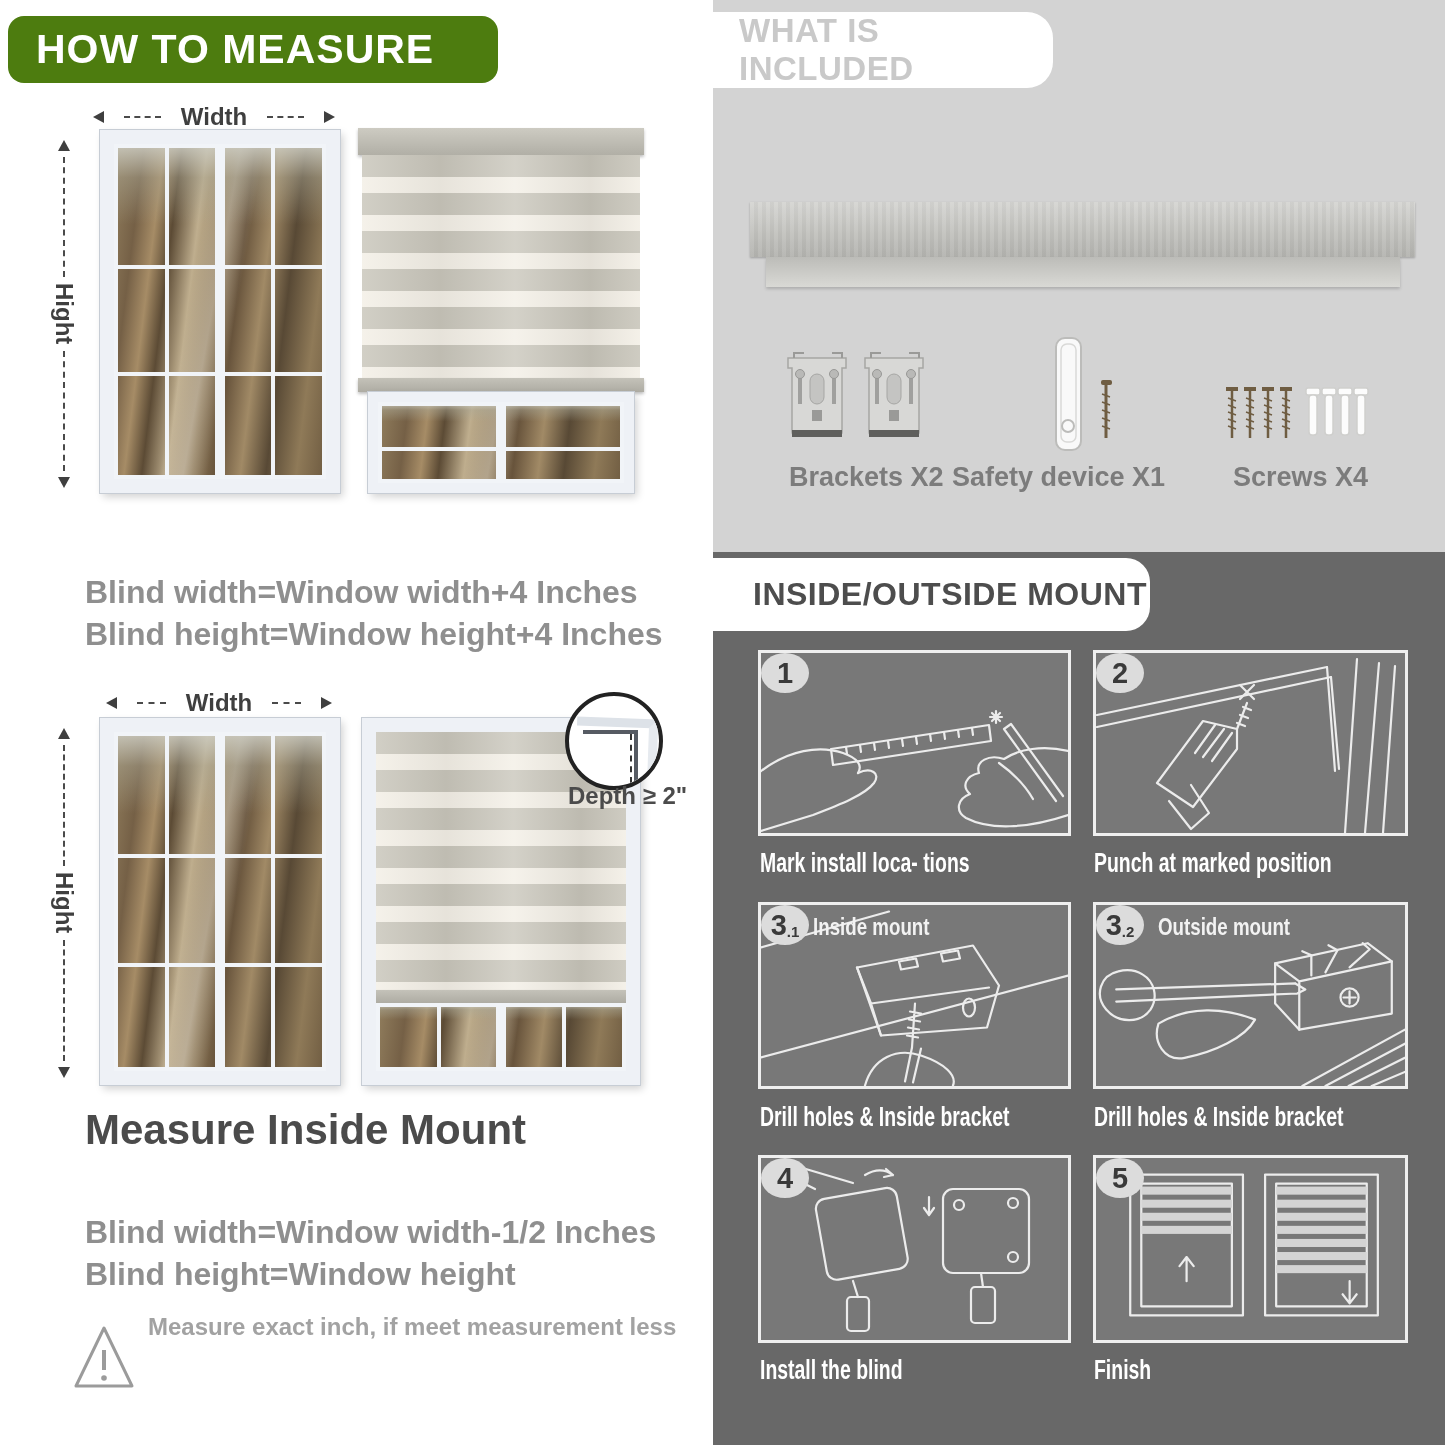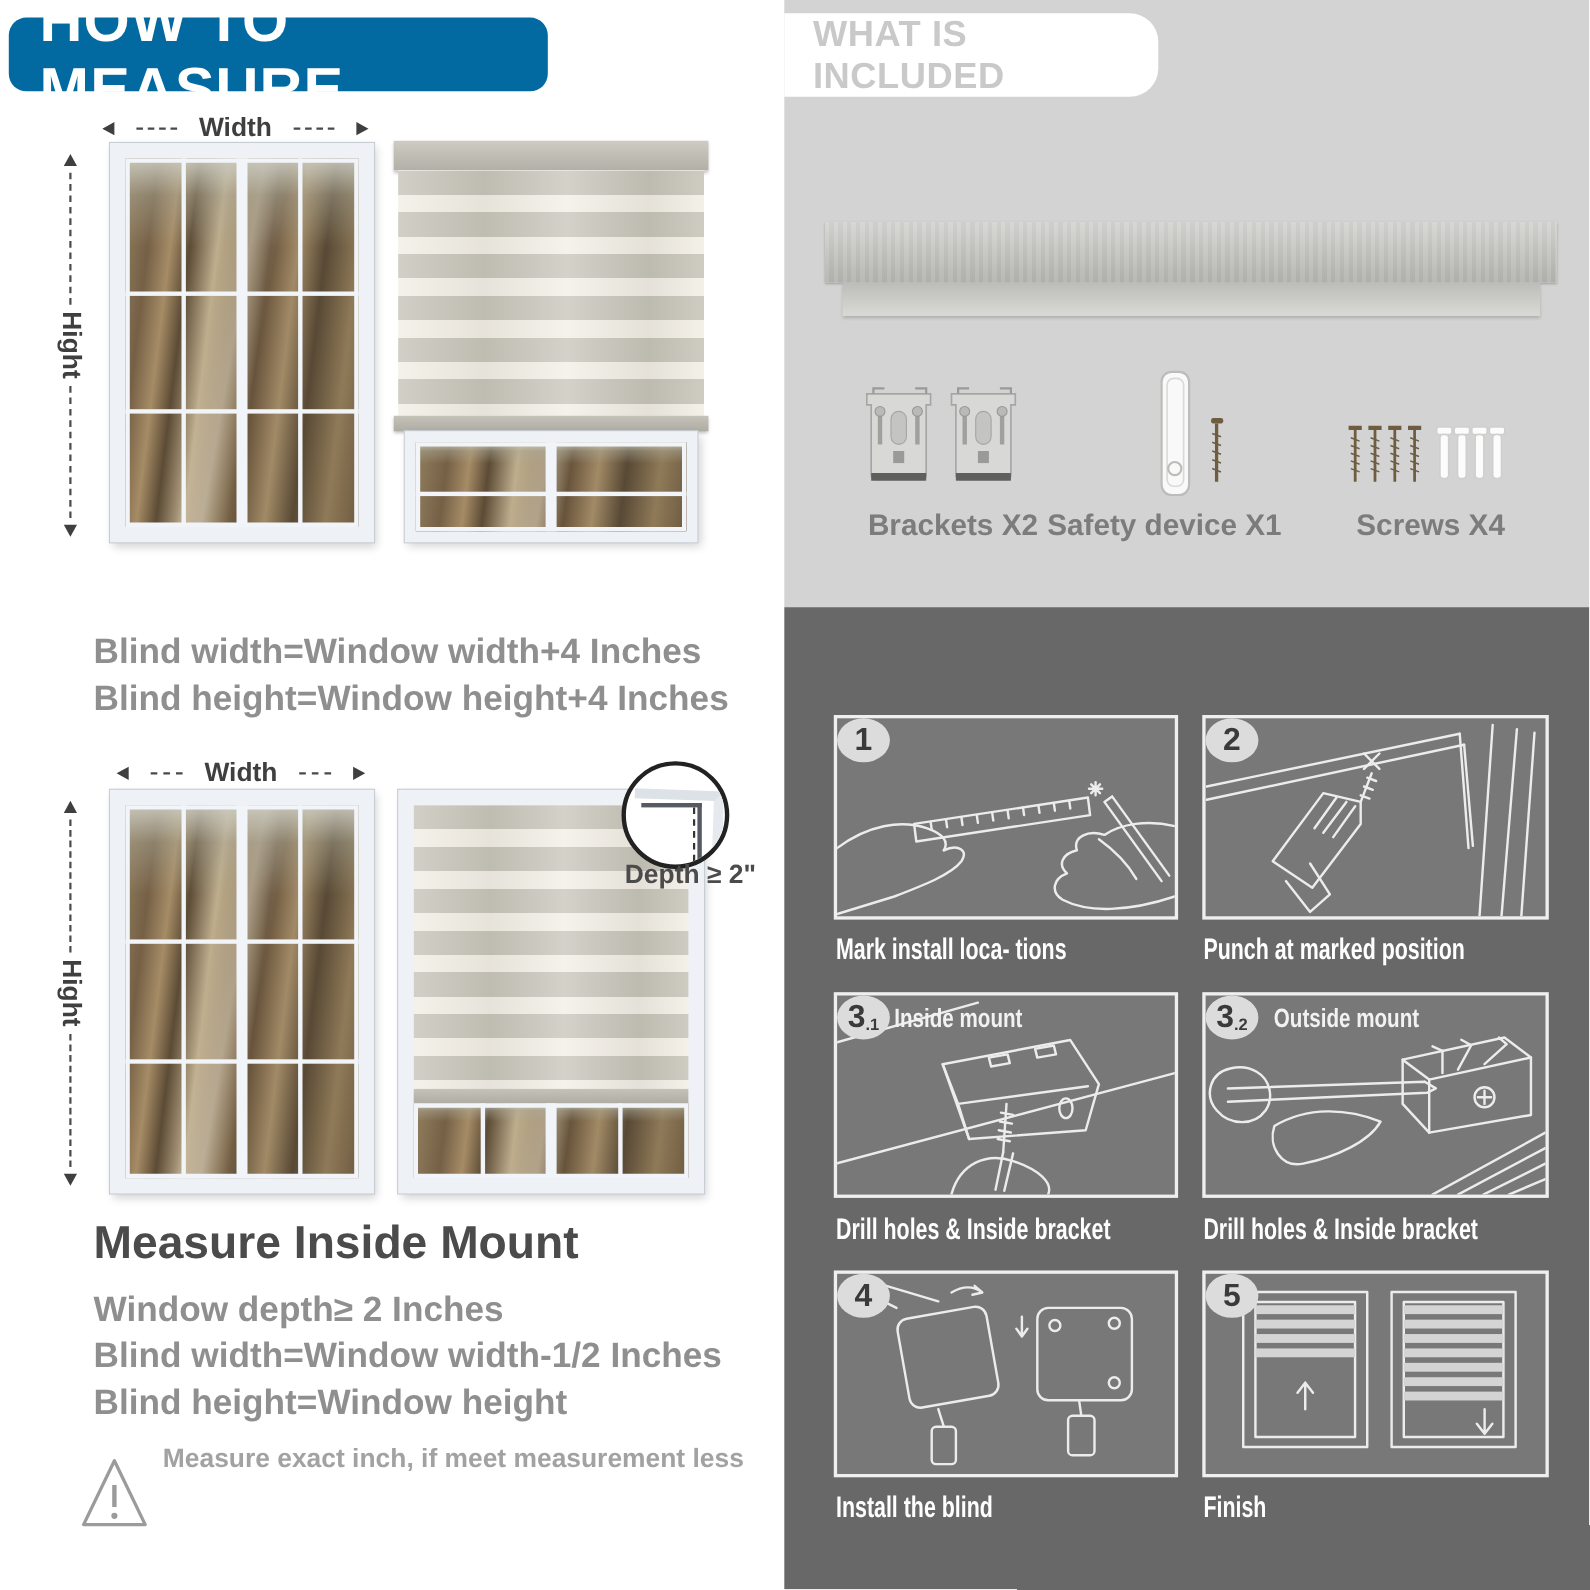--- a/index.html
+++ b/index.html
@@ -1,23 +1,23 @@
 <!DOCTYPE html>
 <html><head>
 <meta charset="utf-8">
 <style>
   html,body{margin:0;padding:0;background:#fff;}
   .page{position:relative;width:1445px;height:1445px;background:#ffffff;overflow:hidden;
         font-family:"Liberation Sans", sans-serif;}
   .abs{position:absolute;}
 
   
-  .banner{position:absolute;left:8px;top:16px;width:490px;height:67px;background:#0369a1;
+  .banner{position:absolute;left:8px;top:16px;width:490px;height:67px;background:#4d7c0f;
           border-radius:16px;display:flex;align-items:center;padding-left:28px;box-sizing:border-box;
-          color:#ffffff;font-size:54px;font-weight:bold;letter-spacing:1px;}
+          color:#ffffff;font-size:41px;font-weight:bold;letter-spacing:1px;}
   .h1{position:absolute;left:85px;font-size:42px;font-weight:bold;color:#4b4b4b;white-space:nowrap;}
   .bodyline{position:absolute;left:85px;font-size:32px;font-weight:bold;color:#8f8f8f;white-space:nowrap;margin-top:12px;}
 
   
   .harrow{position:absolute;display:flex;align-items:center;gap:20px;height:22px;}
   .harrow .dash{flex:1;border-top:2px dashed #4a4a4a;height:0;}
   .harrow .lbl{font-size:24px;font-weight:bold;color:#3f3f3f;white-space:nowrap;}
   .tri-l{width:0;height:0;border-top:6px solid transparent;border-bottom:6px solid transparent;border-right:11px solid #3f3f3f;}
   .tri-r{width:0;height:0;border-top:6px solid transparent;border-bottom:6px solid transparent;border-left:11px solid #3f3f3f;}
   .varrow{position:absolute;display:flex;flex-direction:column;align-items:center;gap:6px;width:24px;}
@@ -173,21 +173,20 @@
   </div>
 
   <div class="cdetail">
     <div class="cd-outerL"></div>
     <div class="cd-innerL"></div>
     <div class="cd-dash"></div>
   </div>
   <div class="depth-lbl">Depth ≥ 2"</div>
 
   <div class="h1" style="top:1106px;">Measure Inside Mount</div>
-  <div class="bodyline" style="top:1160px;">Window depth≥ 2 Inches</div>
   <div class="bodyline" style="top:1202px;">Blind width=Window width-1/2 Inches</div>
   <div class="bodyline" style="top:1244px;">Blind height=Window height</div>
 
   <svg class="abs" style="left:72px;top:1322px;" width="64" height="72" viewBox="0 0 64 72">
     <path d="M32,6 L60,64 L4,64 Z" fill="none" stroke="#9b9b9b" stroke-width="3" stroke-linejoin="round"></path>
     <line x1="32" y1="28" x2="32" y2="48" stroke="#9b9b9b" stroke-width="4"></line>
     <circle cx="32" cy="56" r="2.8" fill="#9b9b9b"></circle>
   </svg>
   <div class="abs" style="left:148px;top:1310px;">
     <div class="warn-text">Measure exact inch, if meet measurement less</div>
@@ -275,20 +274,21 @@
           <rect x="1" y="7" width="8" height="40" rx="3"></rect>
         </g>
     </g>
   </svg>
 
   <div class="itm-lbl" style="left:789px;">Brackets X2</div>
   <div class="itm-lbl" style="left:952px;">Safety device X1</div>
   <div class="itm-lbl" style="left:1233px;">Screws X4</div>
 
   <div class="mnt-bg"></div>
+  <div class="mnt-header">INSIDE/OUTSIDE MOUNT</div>
 
   <div class="panel" style="left:758px;top:650px;width:313px;height:186px;">
     <div class="badge">
       <span>1</span>
         <span class="bsub"></span>
     </div>
     <div class="ptitle"></div>
     <svg viewBox="0 0 307 180">
       <g stroke="#ececec" stroke-width="2.2" fill="none" stroke-linecap="round" stroke-linejoin="round">
         <path d="M0,118 C28,97 58,92 82,100 C96,105 102,112 97,120"></path>

